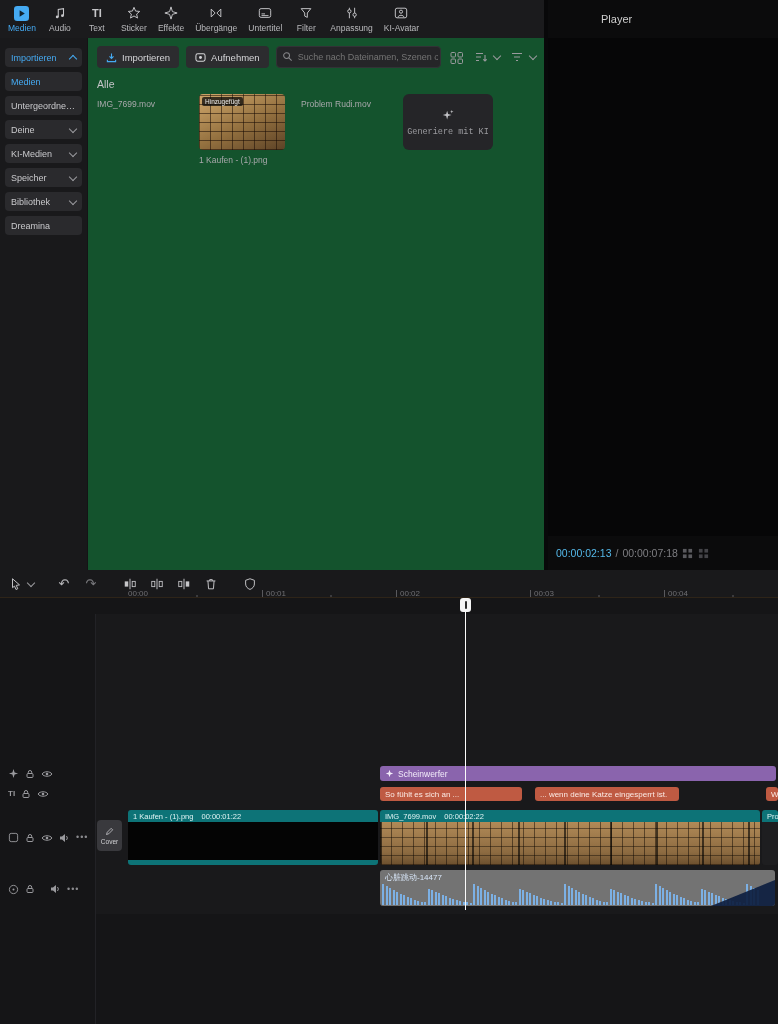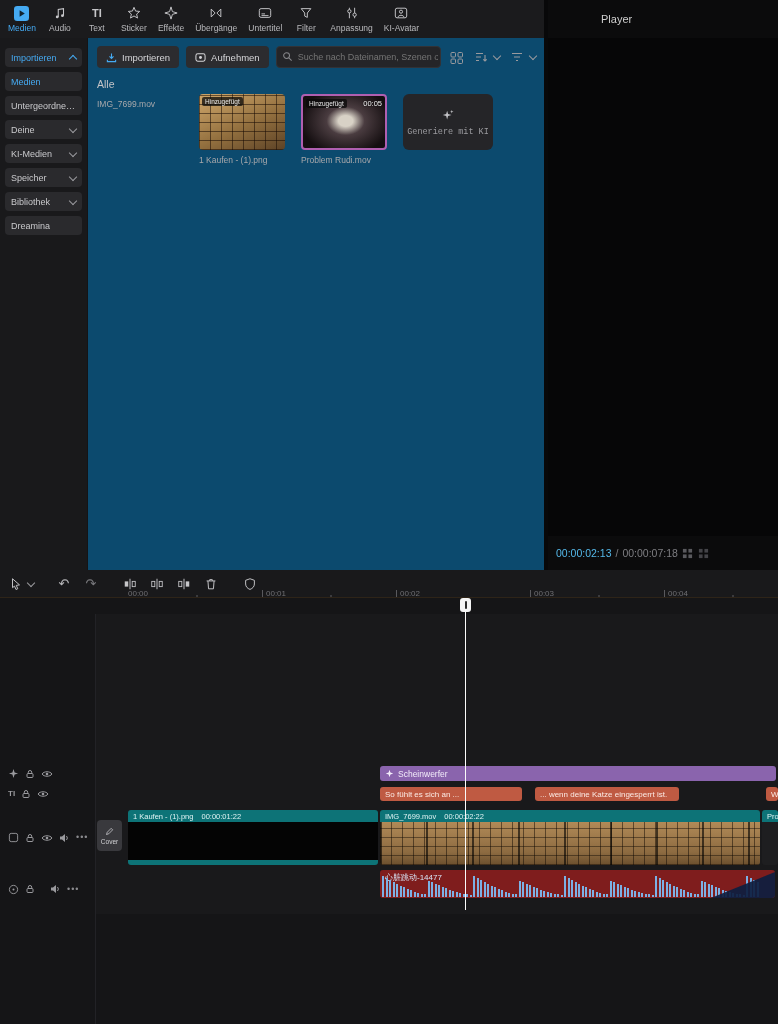--- a/index.html
+++ b/index.html
@@ -16,21 +16,21 @@
   
   .player{position:absolute;left:548px;top:0;width:230px;height:570px;background:#0b0b0c;}
   .player-title{position:absolute;left:9px;top:13px;font-size:11px;color:#cfcfcf;margin-left:44px;}
   .player-viewport{position:absolute;left:0;top:38px;right:0;bottom:34px;background:#060607;}
   .player-footer{position:absolute;left:0;bottom:0;height:34px;right:0;display:flex;align-items:center;padding-left:8px;gap:4px;}
   .t-cur{font-size:10.5px;color:#55b9ea;}
   .t-sep,.t-total{font-size:10.5px;color:#7e7e82;}
   .pf-icons{margin-left:auto;margin-right:86px;display:flex;gap:5px;}
 
   
-  .media-browser{position:absolute;left:0;top:38px;width:544px;height:532px;background:#0c4a6e;}
+  .media-browser{position:absolute;left:0;top:38px;width:544px;height:532px;background:#14532d;}
   .sidebar{position:absolute;left:0;top:0;width:88px;height:100%;background:#19191b;border-right:1px solid #141416;box-sizing:border-box;padding-top:10px;}
   .side-item{margin:0 5px 5px 5px;height:19px;background:#2a2a2d;border-radius:4px;display:flex;align-items:center;padding:0 6px;font-size:9px;color:#c9c9cc;white-space:nowrap;overflow:hidden;justify-content:space-between;}
   .side-item .lbl{overflow:hidden;text-overflow:ellipsis;}
   .side-item.blue{color:#45aaf2;}
   .chev{width:5px;height:5px;border-right:1px solid #9a9a9e;border-bottom:1px solid #9a9a9e;transform:rotate(45deg);flex:none;margin-left:3px;margin-top:-2px;}
   .chev.up{transform:rotate(-135deg);margin-top:3px;border-color:#45aaf2;}
 
   .media-content{position:absolute;left:88px;top:0;right:0;bottom:0;}
   .mc-toolbar{position:absolute;left:9px;top:8px;right:8px;height:22px;display:flex;align-items:center;gap:7px;}
   .btn{height:22px;background:#2c2c2f;border-radius:4px;display:flex;align-items:center;gap:5px;padding:0 9px;font-size:9.5px;color:#d6d6d9;white-space:nowrap;}
@@ -88,21 +88,21 @@
   .vc-body{height:38px;background:#040404;}
   .vc-body.tall{height:43px;}
   .vc-foot{height:5px;background:#0d7377;}
   .film{background:
     repeating-linear-gradient(90deg, rgba(0,0,0,.6) 0 2px, transparent 2px 46px),
     repeating-linear-gradient(90deg, rgba(15,8,2,.5) 0 1px, transparent 1px 11px),
     repeating-linear-gradient(0deg, rgba(15,8,2,.45) 0 1px, transparent 1px 9px),
     linear-gradient(180deg,#b18a57 0%,#8d6b41 70%,#6b4f2e 100%);}
   .dark-sliver{background:#1e1e20;}
 
-  .audio-clip{position:absolute;left:380px;top:256px;width:395px;height:28px;background:#7f1d1d;border-radius:3px;overflow:hidden;}
+  .audio-clip{position:absolute;left:380px;top:256px;width:395px;height:36px;background:#737373;border-radius:3px;overflow:hidden;}
   .audio-clip .lbl{font-size:8px;color:#d8e6f8;padding:2px 0 0 5px;display:block;}
   .waveform{position:absolute;left:2px;right:2px;bottom:1px;height:22px;display:flex;align-items:flex-end;gap:1.5px;overflow:hidden;}
   .waveform i{display:block;width:2px;background:#7cb0e4;flex:none;}
   .wave-fade{position:absolute;right:0;bottom:0;width:0;height:0;border-left:64px solid transparent;border-bottom:26px solid rgba(13,30,64,.92);}
 
   .playhead{position:absolute;left:460px;top:28px;width:11px;height:312px;z-index:5;}
   .ph-head{position:absolute;left:0;top:0;width:11px;height:14px;background:#f4f4f4;border-radius:3px;}
   .ph-head:after{content:"";position:absolute;left:4.5px;top:3px;width:2px;height:8px;background:#2a2a2a;border-radius:1px;}
   .ph-line{position:absolute;left:4.5px;top:12px;width:1.5px;height:300px;background:#fafafa;}
 </style>
@@ -322,24 +322,20 @@
         <div class="m-item">
           <div class="m-name">IMG_7699.mov</div>
         </div>
         <div class="m-item">
           <div class="thumb window">
             <span class="badge">Hinzugefügt</span>
           </div>
           <div class="m-name">1 Kaufen - (1).png</div>
         </div>
         <div class="m-item">
-          <div class="thumb dark">
-            <span class="badge">Hinzugefügt</span>
-            <span class="dur">00:05</span>
-          </div>
           <div class="m-name">Problem Rudi.mov</div>
         </div>
         <div class="gen-card">
           <span>
               <svg width="14" height="14" viewBox="0 0 16 16">
                 <path d="M7 3 L8.1 6.9 L12 8 L8.1 9.1 L7 13 L5.9 9.1 L2 8 L5.9 6.9 Z" fill="#c2c2c6"></path>
                 <path d="M12.3 2.2 L12.8 3.7 L14.3 4.2 L12.8 4.7 L12.3 6.2 L11.8 4.7 L10.3 4.2 L11.8 3.7 Z" fill="#c2c2c6"></path>
               </svg>
             </span>
           <span class="gen-label">Generiere mit KI</span>

